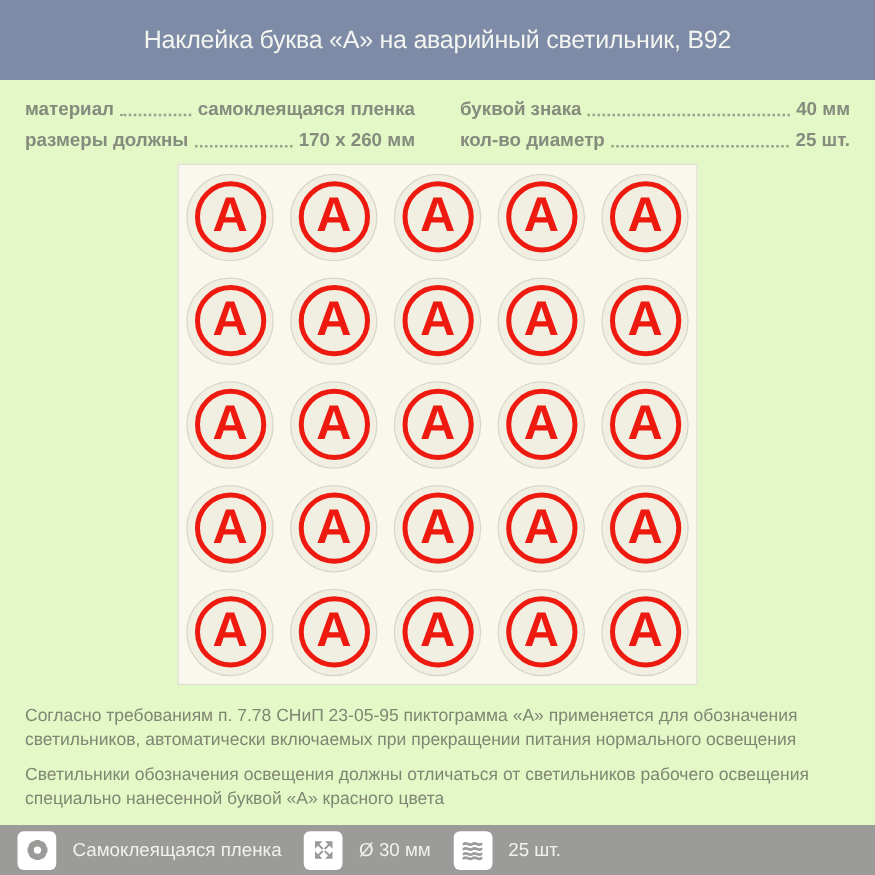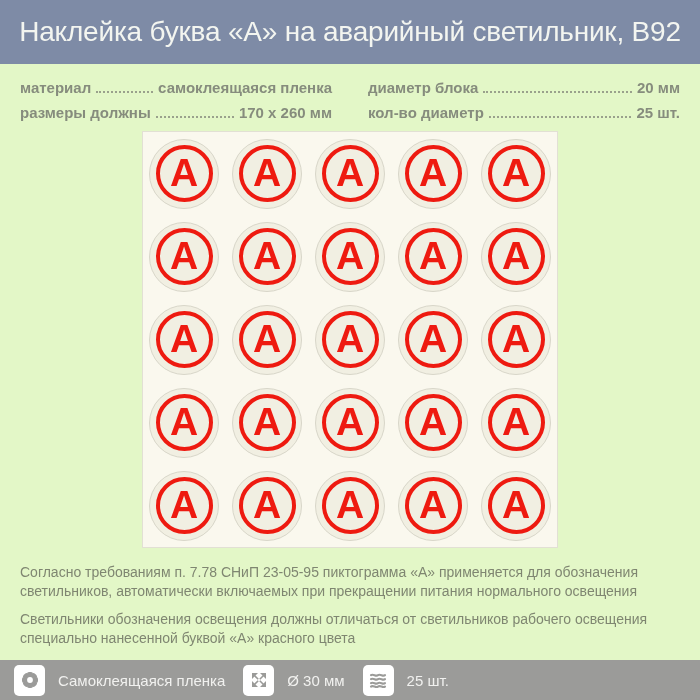--- a/index.html
+++ b/index.html
@@ -16,21 +16,21 @@
     --footer-bg:#9b9b99;
     --footer-text:#f1f1ef;
   }
   *{box-sizing:border-box;margin:0;padding:0;}
   html,body{width:700px;height:700px;}
   body{font-family:"Liberation Sans",sans-serif;background:var(--page-bg);}
   .page{width:700px;height:700px;background:var(--page-bg);display:flex;flex-direction:column;overflow:hidden;}
 
   
   .header{height:64px;flex:0 0 64px;background:var(--header-bg);display:flex;align-items:center;justify-content:center;}
-  .header .title{color:var(--header-text);font-size:28px;letter-spacing:-0.2px;}
+  .header .title{color:var(--header-text);font-size:20px;letter-spacing:-0.2px;}
 
   
   .specs{flex:0 0 67px;display:flex;padding:13px 20px 0 20px;gap:36px;}
   .spec-col{flex:1;display:flex;flex-direction:column;gap:4px;}
   .spec-row{display:flex;align-items:flex-end;font-size:15px;font-weight:bold;color:var(--spec-text);line-height:21px;white-space:nowrap;}
   .spec-leader{flex:1;border-bottom:2px dotted #9aa18c;margin:0 5px 5px 5px;min-width:12px;}
 
   
   .sheet-wrap{flex:0 0 417px;display:flex;justify-content:center;align-items:center;}
   .sheet{width:416px;height:417px;background:var(--sheet-bg);border:1px solid var(--sheet-border);display:grid;grid-template-columns:repeat(5,70px);grid-auto-rows:70px;gap:13px;justify-content:center;align-content:center;}
@@ -65,23 +65,23 @@
         <span>самоклеящаяся пленка</span>
       </div>
       <div class="spec-row">
         <span>размеры должны</span>
         <span class="spec-leader"></span>
         <span>170 x 260 мм</span>
       </div>
     </div>
     <div class="spec-col">
       <div class="spec-row">
-        <span>диаметр блока</span>
-        <span class="spec-leader"></span>
-        <span>20 мм</span>
+        <span>буквой знака</span>
+        <span class="spec-leader"></span>
+        <span>40 мм</span>
       </div>
       <div class="spec-row">
         <span>кол-во диаметр</span>
         <span class="spec-leader"></span>
         <span>25 шт.</span>
       </div>
     </div>
   </div>
 
   <div class="sheet-wrap">

